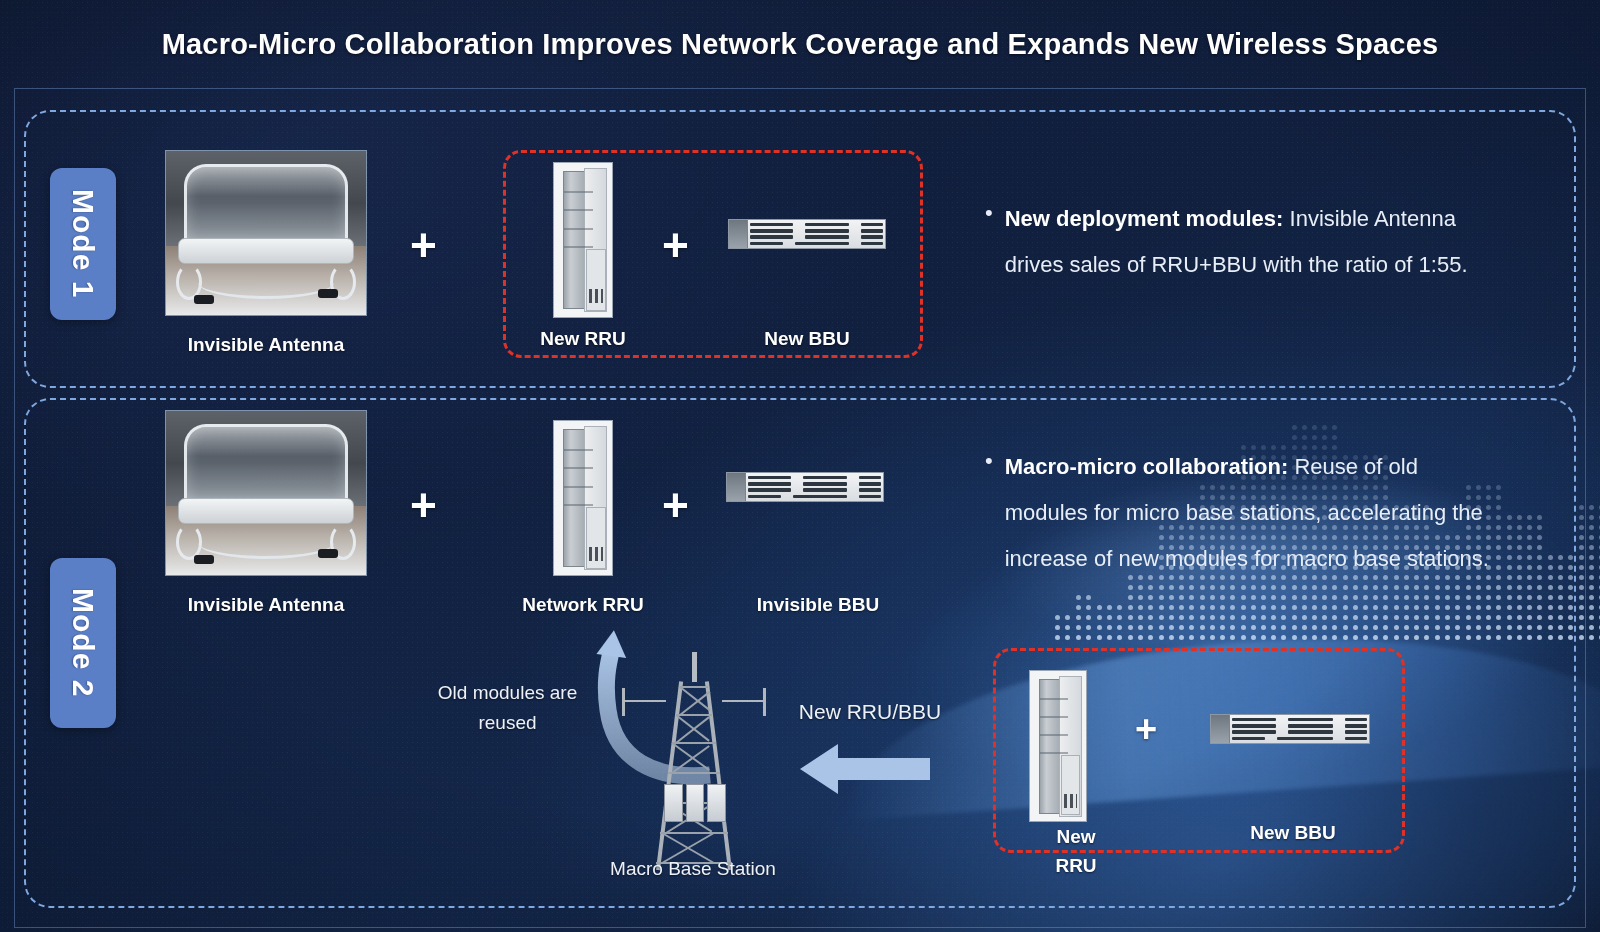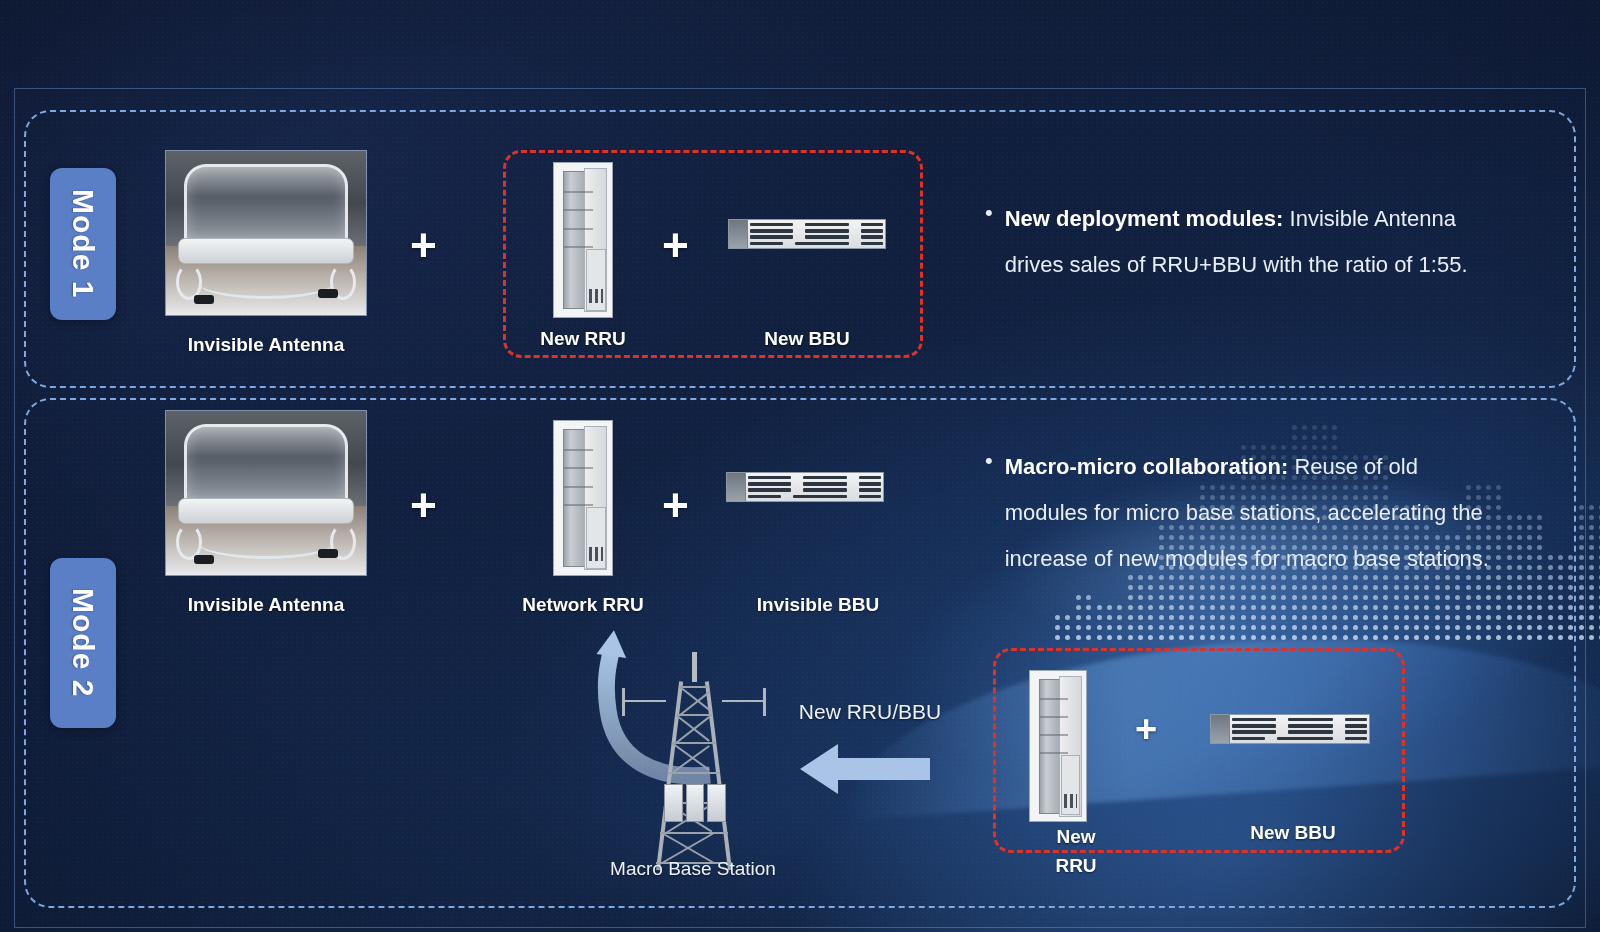--- a/index.html
+++ b/index.html
@@ -212,20 +212,23 @@
 
   <div id="bg-base"></div>
   <div id="bg-dots"></div>
   <div class="ribbon" id="ribbon4"></div>
   <div class="ribbon" id="ribbon1"></div>
   <div class="ribbon" id="ribbon2"></div>
   <div class="ribbon" id="ribbon3"></div>
   <div id="ribbon-band"></div>
   <div id="bg-vignette"></div>
 
+  <div id="titlebar">
+    <div id="title">Macro-Micro Collaboration Improves Network Coverage and Expands New Wireless Spaces</div>
+  </div>
 
   <div id="outer-frame"></div>
 
   <div class="mode-panel" id="panel-mode1"></div>
 
   <div class="mode-badge" id="badge-mode1">
     <span>Mode 1</span>
   </div>
 
   <div class="antenna-img" style="left:165px;top:150px;width:202px;height:166px;">
@@ -1563,20 +1566,21 @@
       <div class="tw-x" style="left:22px;top:152px;width:60px;transform:rotate(30deg);"></div>
       <div class="tw-x" style="left:22px;top:182px;width:60px;transform:rotate(-30deg);"></div>
       <div class="tw-mods">
         <div class="tw-mod"></div>
           <div class="tw-mod"></div>
           <div class="tw-mod"></div>
       </div>
     </div>
   </div>
 
+  <div class="map-label" style="left:410px;top:678px;width:195px;line-height:30px;">Old modules are reused</div>
 
   <div class="map-label" style="left:598px;top:858px;width:190px;">Macro Base Station</div>
 
   <div class="map-label" style="left:790px;top:700px;width:160px;font-size:21px;">New RRU/BBU</div>
 
   <div class="red-box" id="redbox2"></div>
 
   <div class="rru-img" style="left:1029px;top:670px;width:58px;height:152px;">
     <div class="rru-body"></div>
     <div class="rru-face"></div>

